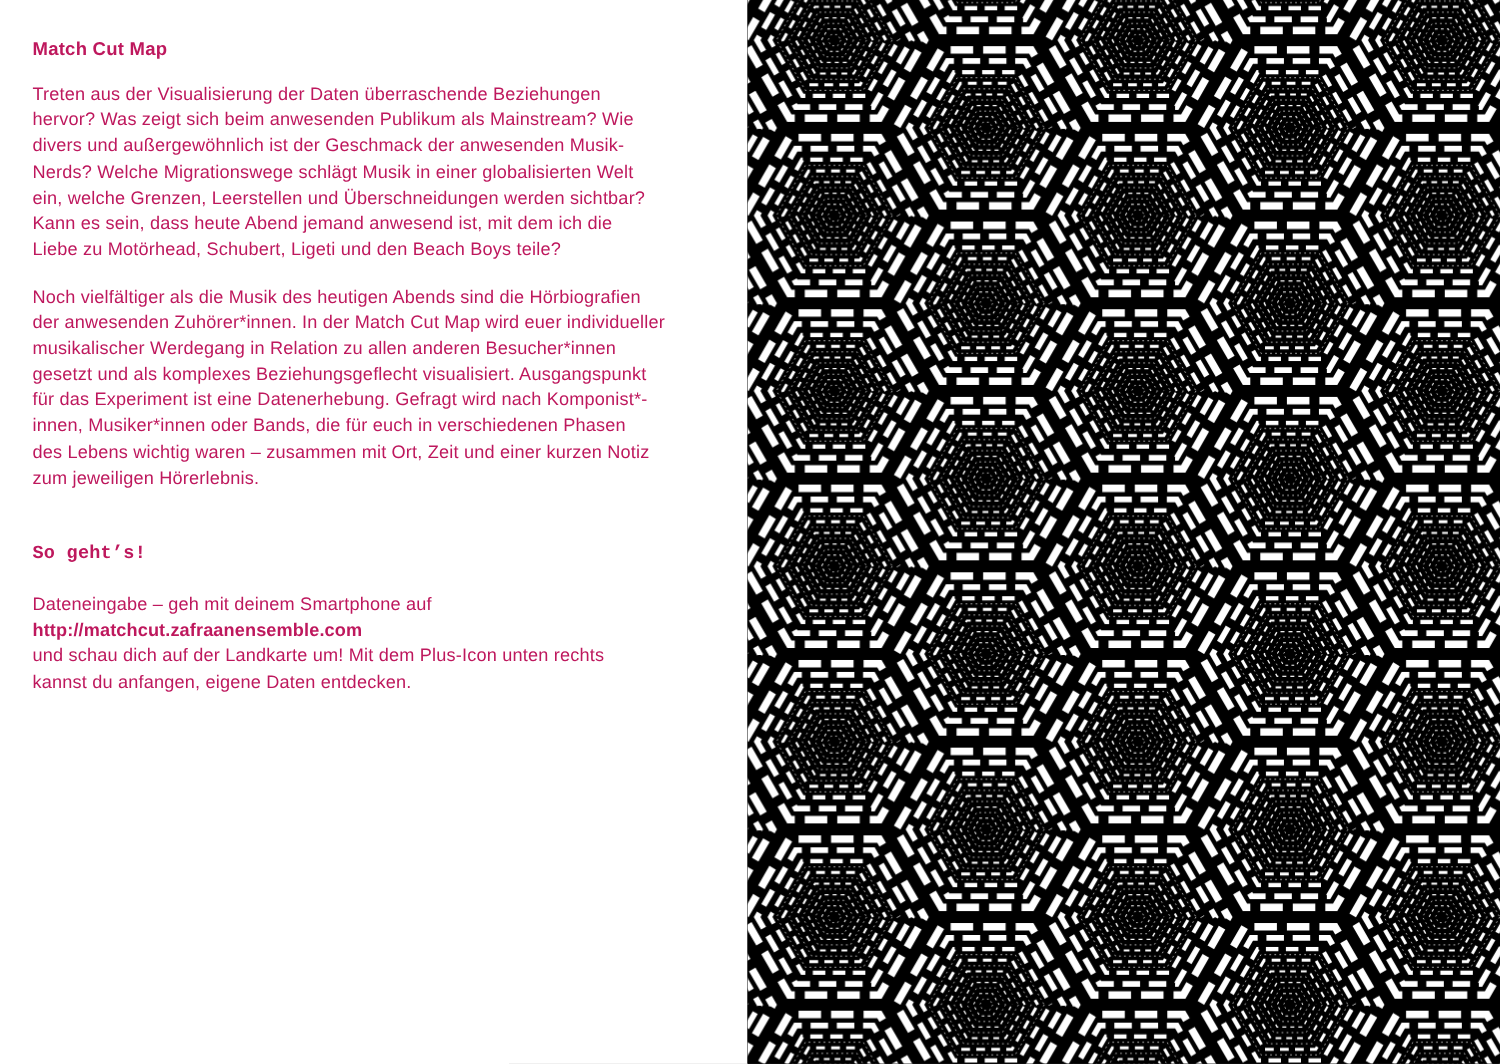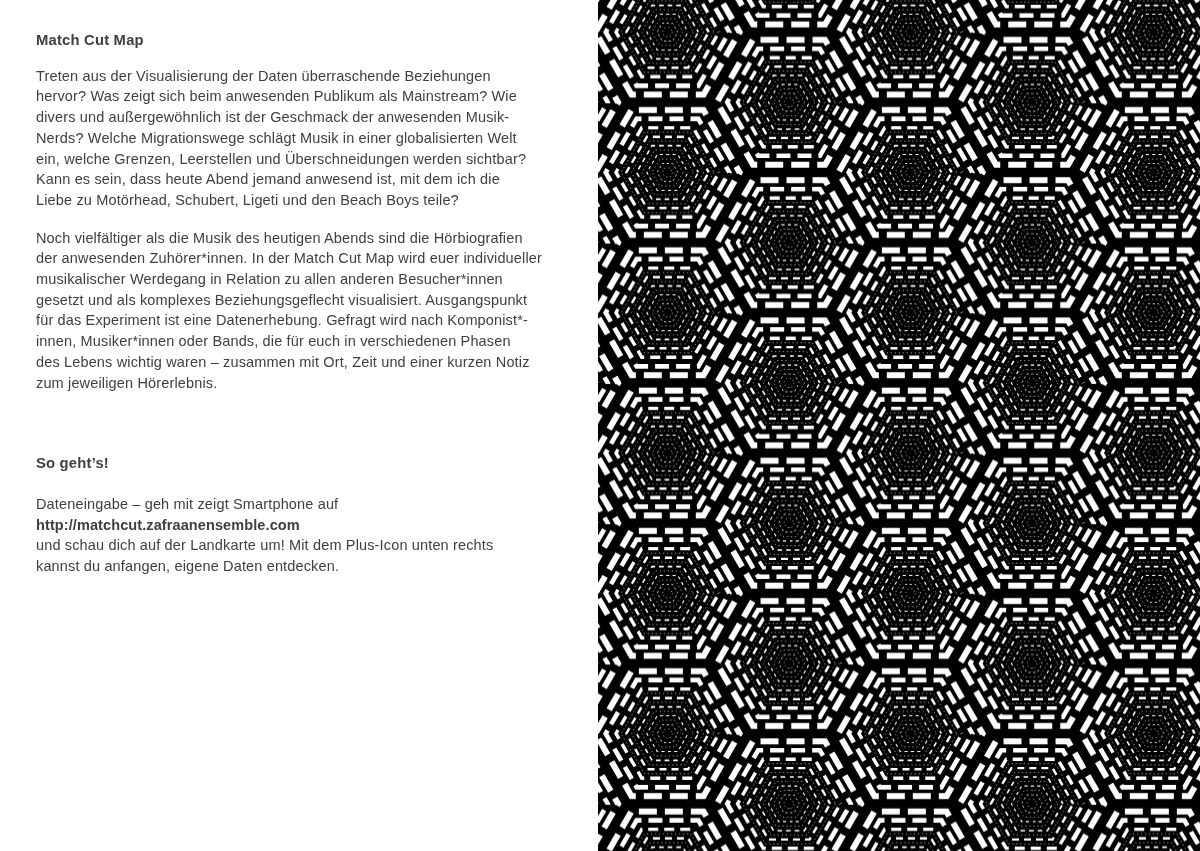--- a/index.html
+++ b/index.html
@@ -9,34 +9,34 @@
     font-family: "Liberation Sans", "DejaVu Sans", sans-serif;
     overflow: hidden;
   }
   .page {
     position: relative;
     width: 1200px; height: 851px;
     background: #ffffff;
   }
   .text-col {
     position: absolute;
-    left: 36px; top: 30px;
+    left: 26px; top: 30px;
     width: 548px;
-    color: #404040;
+    color: #be185d;
     font-size: 14.5px;
     line-height: 20.7px;
     letter-spacing: 0.15px;
   }
   .title, .subhead {
     font-size: 14.8px;
     font-weight: 700;
     margin: 0 0 15px 0;
     letter-spacing: 0.2px;
   }
-  .subhead { margin: 60px 0 20px 0; }
+  .subhead { margin: 40px 0 20px 0; font-family: Liberation Mono, monospace; }
   p.para {
     margin: 0 0 17px 0;
     white-space: pre-line;
   }
   p.para .url { font-weight: 700; letter-spacing: 0.1px; }
   .art-panel {
     position: absolute;
     left: 598px; top: 0;
     width: 602px; height: 851px;
     background: #000000;
@@ -63,21 +63,21 @@
 der anwesenden Zuhörer*innen. In der Match Cut Map wird euer individueller
 musikalischer Werdegang in Relation zu allen anderen Besucher*innen
 gesetzt und als komplexes Beziehungsgeflecht visualisiert. Ausgangspunkt
 für das Experiment ist eine Datenerhebung. Gefragt wird nach Komponist*-
 innen, Musiker*innen oder Bands, die für euch in verschiedenen Phasen
 des Lebens wichtig waren – zusammen mit Ort, Zeit und einer kurzen Notiz
 zum jeweiligen Hörerlebnis.</p>
 
     <h2 class="subhead">So geht’s!</h2>
 
-    <p class="para"><span>Dateneingabe – geh mit zeigt Smartphone auf</span>
+    <p class="para"><span>Dateneingabe – geh mit deinem Smartphone auf</span>
 <span class="url">http://matchcut.zafraanensemble.com</span>
 <span>und schau dich auf der Landkarte um! Mit dem Plus-Icon unten rechts
 kannst du anfangen, eigene Daten entdecken.</span></p>
 
 
 
   </div>
 
   <div class="art-panel">
       <svg width="602" height="851" viewBox="0 0 602 851" xmlns="http://www.w3.org/2000/svg">

